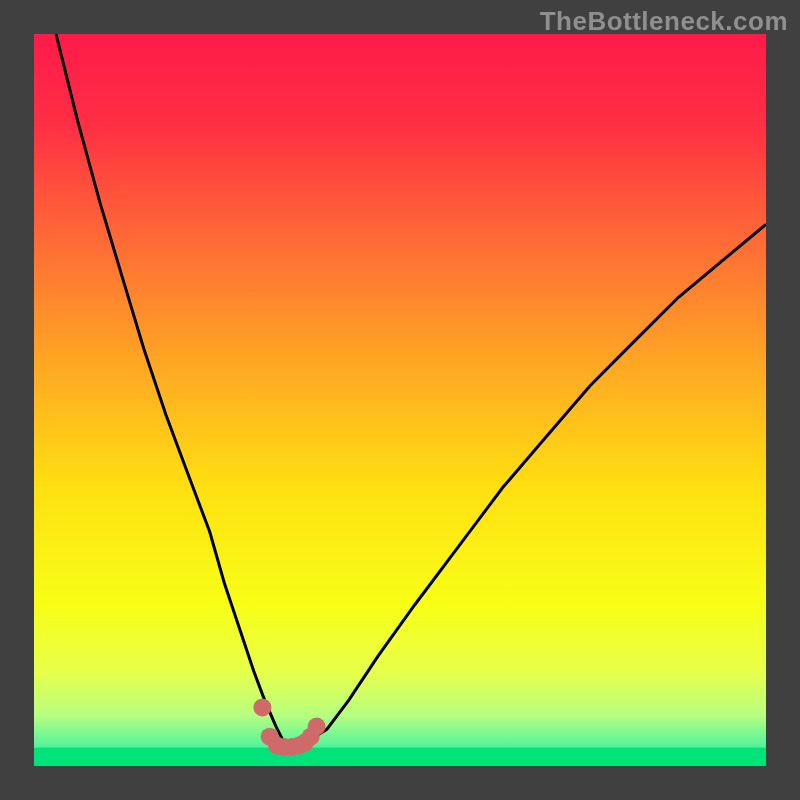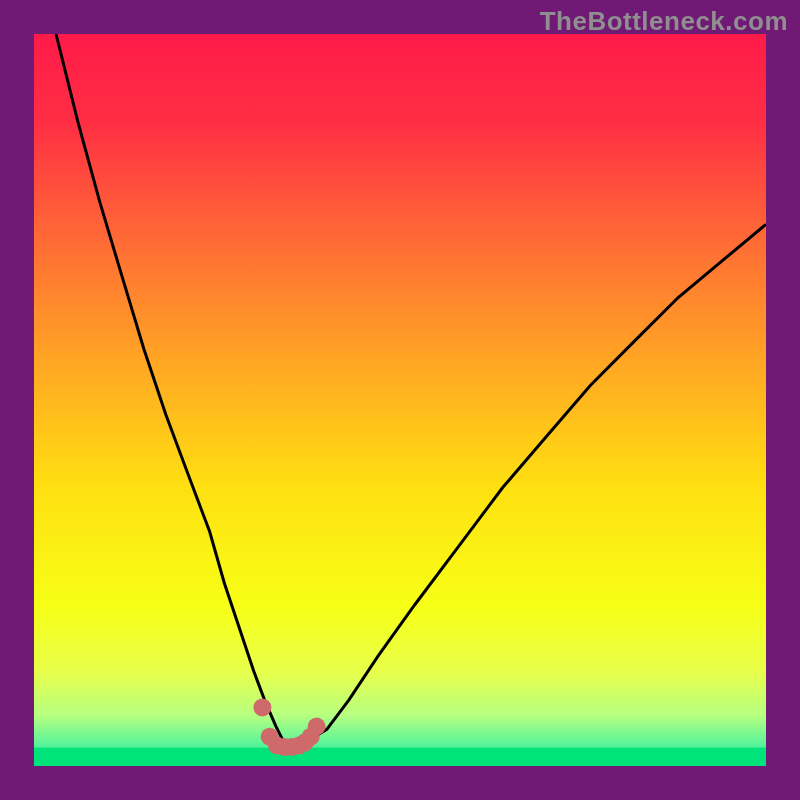--- a/index.html
+++ b/index.html
@@ -9,21 +9,21 @@
     height: 800px;
     background: #000;
     overflow: hidden;
   }
   .frame {
     position: absolute;
     left: 0;
     top: 0;
     width: 800px;
     height: 800px;
-    background: #701a75;
+    background: #404040;
   }
   .plot {
     position: absolute;
     left: 34px;
     top: 34px;
     width: 732px;
     height: 732px;
     overflow: hidden;
   }
   .watermark {

